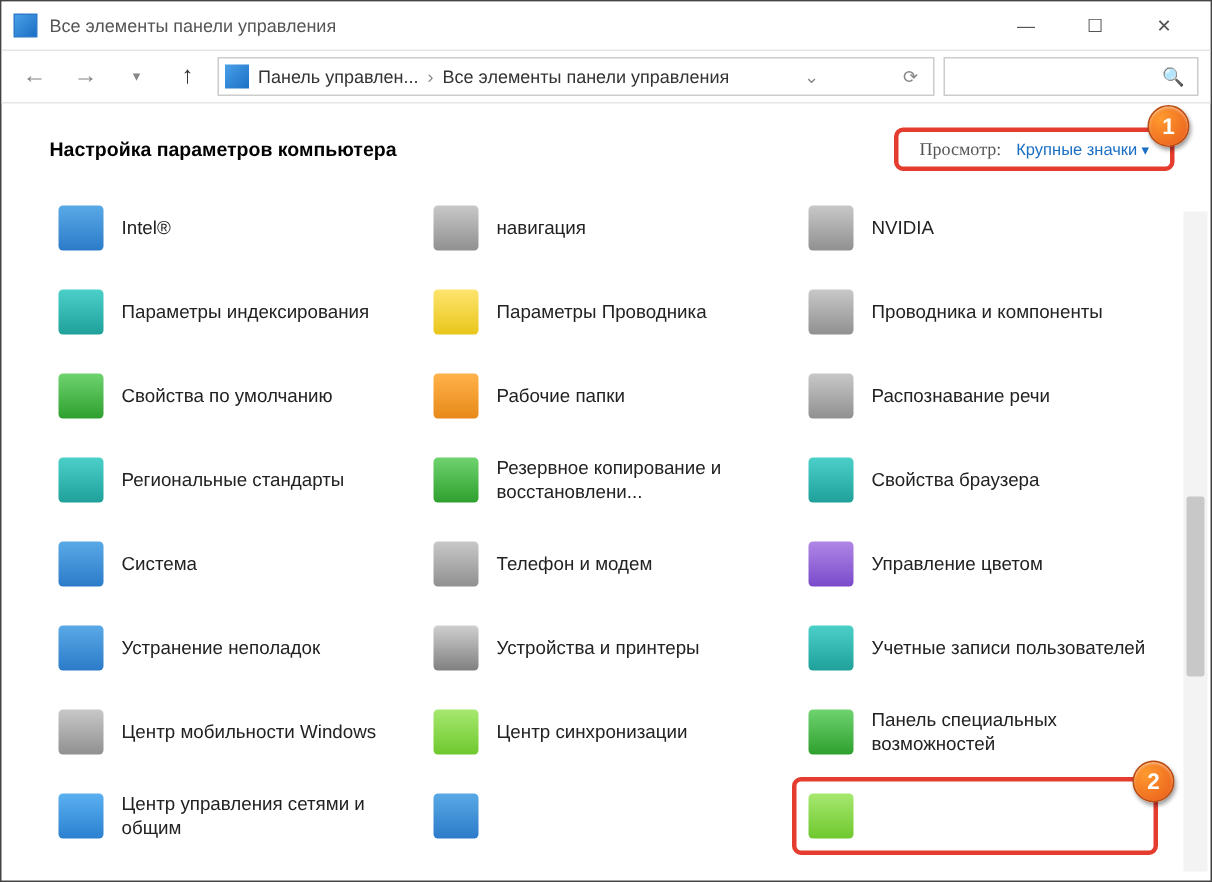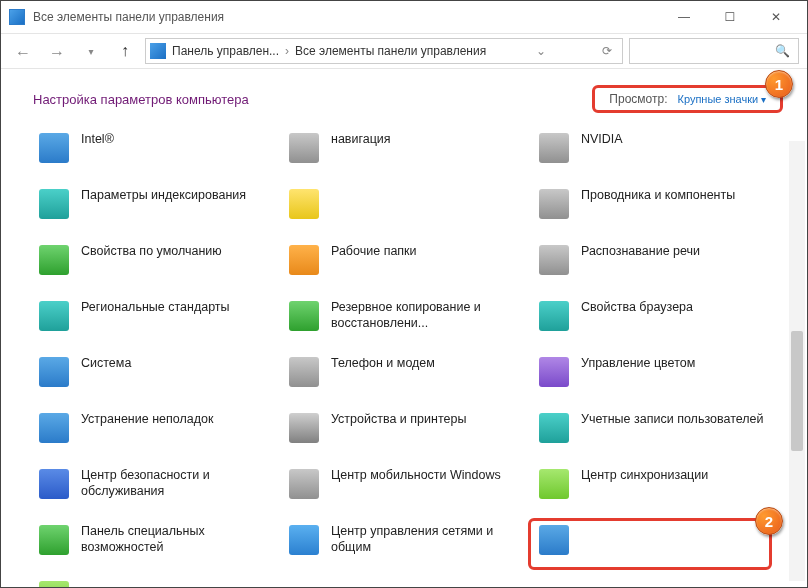--- a/index.html
+++ b/index.html
@@ -68,28 +68,28 @@
     color:#888;
   }
   .content {
     position:relative;
     padding:16px 24px 8px 32px;
   }
   .header-row {
     display:flex; align-items:center; justify-content:space-between;
     margin-bottom:16px;
   }
-  .page-title { color:#701a75; font-size:13px; }
+  .page-title { color:#000000; font-size:13px;font-weight:bold; }
   .view-box {
     border:3px solid #e43c2f; border-radius:6px;
     padding:4px 14px;
     display:flex; align-items:center; gap:10px;
     position:relative;
   }
-  .view-label { color:#555; font-size:12px;}
+  .view-label { color:#555; font-size:12px;font-family:Liberation Serif, serif;}
   .view-value { color:#1a6fc4; font-size:11px;}
   .view-value::after{ content:" ▾"; color:#1a6fc4; font-size:10px;}
   .badge {
     position:absolute;
     width:28px;height:28px;border-radius:50%;
     background:radial-gradient(circle at 30% 30%, #ff9a2f, #e85a1a);
     color:#fff;display:flex;align-items:center;justify-content:center;
     font-weight:bold;font-size:15px;
     box-shadow:1px 2px 3px rgba(0,0,0,0.4), inset 0 1px 2px rgba(255,255,255,.5);
     border:1px solid #b84a12;
@@ -101,21 +101,21 @@
     pointer-events:none;
   }
   .grid {
     display:grid;
     grid-template-columns: repeat(3, 1fr);
     column-gap:10px;
     row-gap:12px;
     padding-right:10px;
   }
   .item {
-    display:flex; gap:10px;
+    display:flex; align-items:center; gap:10px;
     padding:2px 4px;
     min-height:44px;
   }
   .item .icon {
     width:34px;height:34px;flex-shrink:0;
     display:flex;align-items:center;justify-content:center;
     border-radius:3px;
   }
   .item .label { color:#222; font-size:12.5px; line-height:1.3;}
   .scrollbar {
@@ -205,20 +205,21 @@
       <div class="item">
         <div class="icon">
           <div class="ic ic-teal"></div>
         </div>
         <div class="label">Параметры индексирования</div>
       </div>
       <div class="item">
         <div class="icon">
           <div class="ic ic-yellow"></div>
         </div>
+        <div class="label">Параметры Проводника</div>
       </div>
       <div class="item">
         <div class="icon">
           <div class="ic ic-gray"></div>
         </div>
         <div class="label">Проводника и компоненты</div>
       </div>
       <div class="item">
         <div class="icon">
           <div class="ic ic-green"></div>
@@ -283,26 +284,20 @@
         <div class="icon">
           <div class="ic ic-printer"></div>
         </div>
         <div class="label">Устройства и принтеры</div>
       </div>
       <div class="item">
         <div class="icon">
           <div class="ic ic-teal"></div>
         </div>
         <div class="label">Учетные записи пользователей</div>
-      </div>
-      <div class="item">
-        <div class="icon">
-          <div class="ic ic-flag"></div>
-        </div>
-        <div class="label">Центр безопасности и обслуживания</div>
       </div>
       <div class="item">
         <div class="icon">
           <div class="ic ic-gray"></div>
         </div>
         <div class="label">Центр мобильности Windows</div>
       </div>
       <div class="item">
         <div class="icon">
           <div class="ic ic-greenlime"></div>

